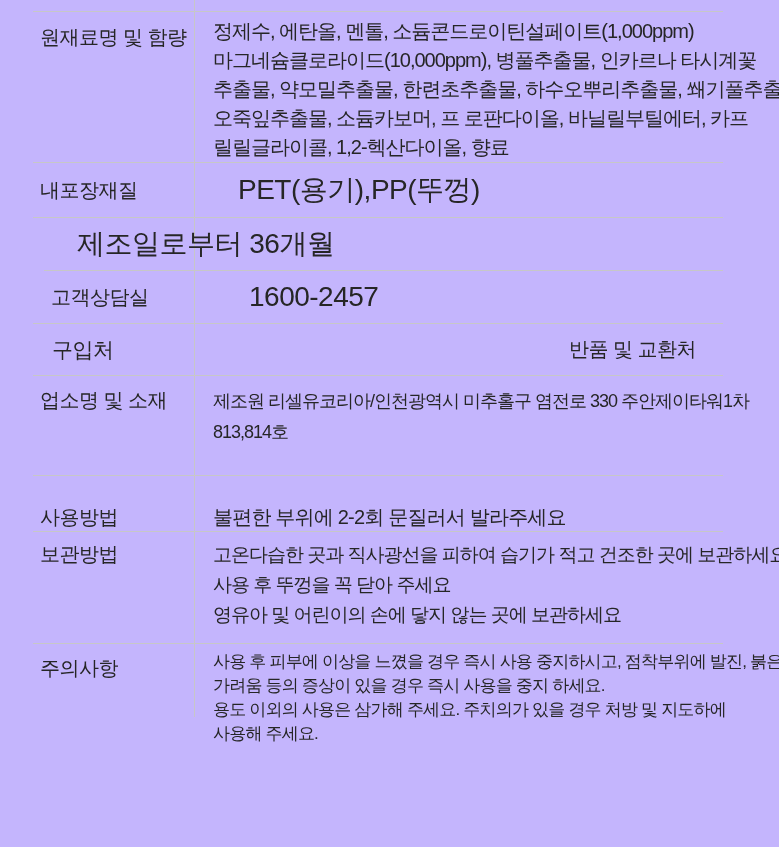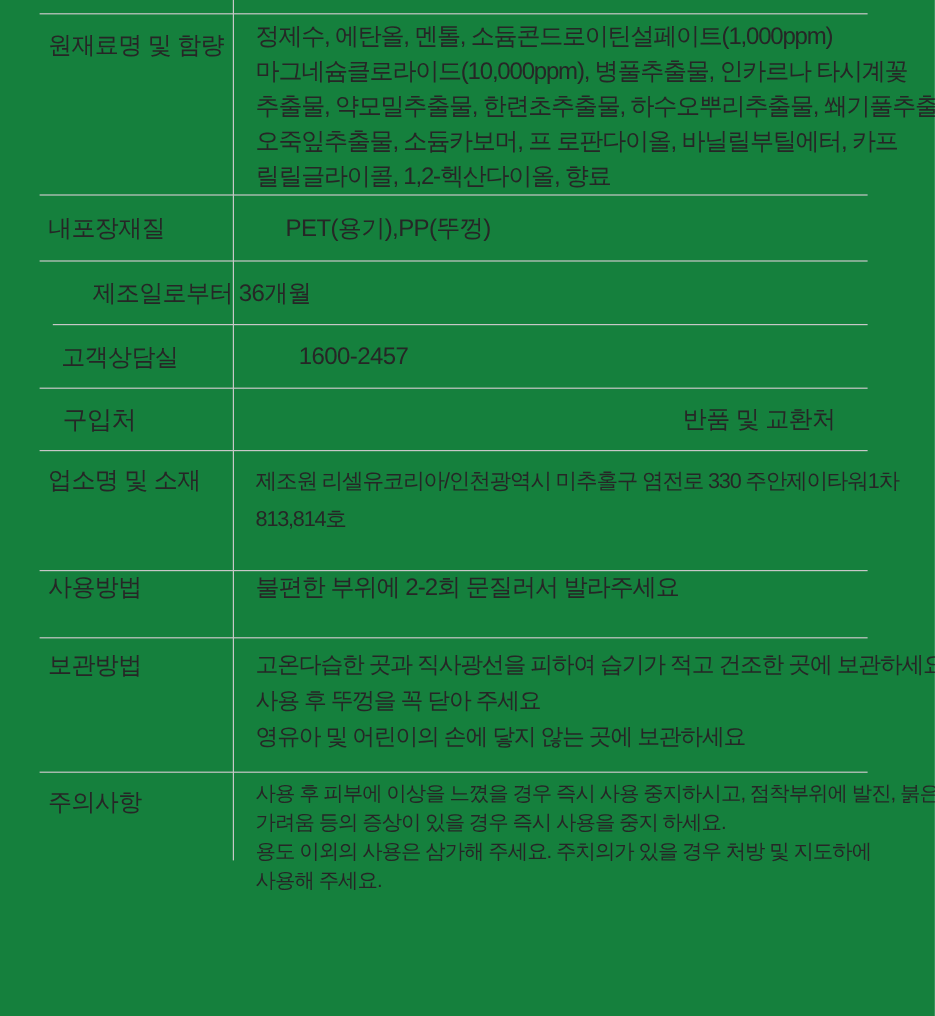--- a/index.html
+++ b/index.html
@@ -4,21 +4,21 @@
 <style>
   html,body{margin:0;padding:0;}
   body{
     font-family:"Liberation Sans", sans-serif;
     background:#ffffff;
   }
   .sheet{
     position:relative;
     width:779px;
     height:847px;
-    background:#15803d;
+    background:#c4b5fd;
     overflow:hidden;
     color:#262626;
   }
   
   .col-divider{
     position:absolute;
     left:194px;
     top:0;
     width:1px;
     height:717px;
@@ -55,30 +55,30 @@
   .r0{height:151px;}
   .r0 .label{padding-top:12px;}
   .r0 .value{padding-top:5px;font-size:20px;line-height:29px;letter-spacing:-1px;}
 
   
   .r1{height:55px;}
   .r2{height:53px;}
   .r3{height:53px;margin-left:11px;}
   .r4{height:52px;}
   .r1,.r2,.r3,.r4{align-items:center;}
-  .r1 .value,.r2 .value,.r3 .value{font-size:20px;padding-left:44px;}
+  .r1 .value,.r2 .value,.r3 .value{font-size:28px;padding-left:44px;}
   .r4 .value{font-size:21px;}
 
   
   .r5{height:100px;}
   .r5 .label{padding-top:11px;}
   .r5 .value{padding-top:10px;font-size:18px;line-height:31px;letter-spacing:-1px;}
 
   
-  .r6{height:56px;align-items:flex-start;}
+  .r6{height:56px;align-items:flex-end;}
   .r6 .value{font-size:20px;letter-spacing:-0.8px;}
 
   
   .r7{height:112px;}
   .r7 .label{padding-top:9px;}
   .r7 .value{padding-top:8px;font-size:19px;line-height:30px;letter-spacing:-1px;}
 
   
   .r8{height:204px;}
   .r8 .label{padding-top:11px;}

